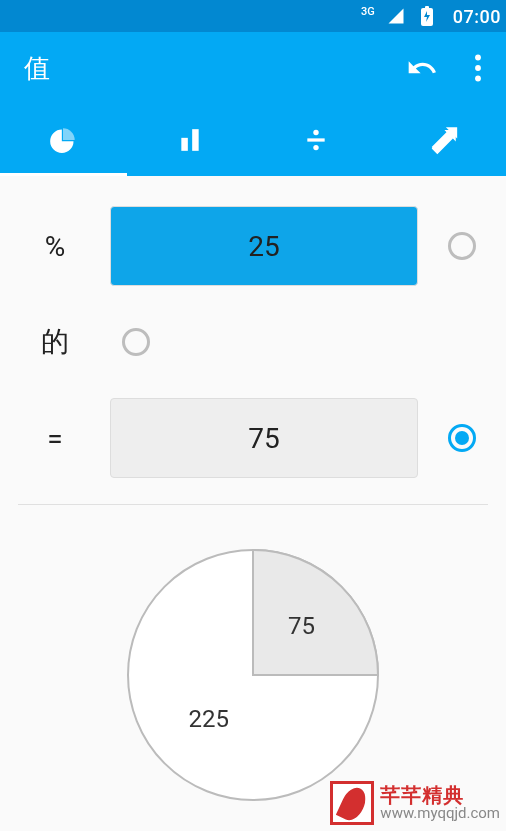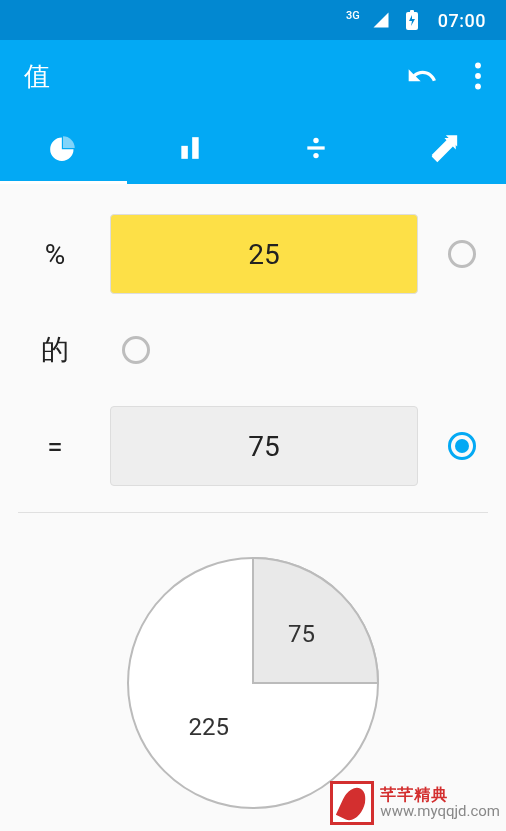--- a/index.html
+++ b/index.html
@@ -5,26 +5,26 @@
   * { margin: 0; padding: 0; box-sizing: border-box; }
   body {
     width: 506px;
     height: 831px;
     font-family: Roboto, "Helvetica Neue", Arial, sans-serif;
     background: #fafafa;
     position: relative;
     overflow: hidden;
   }
   .status-bar {
-    height: 40px;
+    height: 32px;
     background: #0288d1;
     display: flex;
     justify-content: flex-end;
     align-items: center;
-    padding: 0 20px;
+    padding: 0 5px;
     color: #fff;
     font-size: 18px;
     gap: 16px;
   }
   .status-bar .net-label { font-size: 11px; font-weight: 500; position: relative; top: -5px; margin-right: -4px; }
   .status-bar svg { display: block; }
   .status-bar .clock { font-weight: 500; letter-spacing: 0.5px; margin-left: 4px; }
   .app-bar {
     height: 72px;
     background: #03a9f4;
@@ -70,21 +70,21 @@
     width: 74px;
     text-align: center;
     font-size: 28px;
     color: #222;
   }
   .value-box {
     flex: 1;
     height: 80px;
     border: 1px solid #ddd;
     border-radius: 4px;
-    background: #fde047;
+    background: #0ea5e9;
     display: flex;
     align-items: center;
     justify-content: center;
     font-size: 28px;
     color: #222;
   }
   .value-box.highlight {
     background: #eeeeee;
     border-color: #ddd;
   }
@@ -136,21 +136,21 @@
     position: absolute;
     width: 22px;
     height: 34px;
     background: #d32f2f;
     border-radius: 50% 50% 50% 0;
     transform: rotate(25deg);
     left: 9px;
     top: 3px;
   }
   .wm-text { display: flex; flex-direction: column; line-height: 1.05; }
-  .wm-line1 { font-size: 16px; color: #d32f2f; font-weight: 700; letter-spacing: 1px; }
+  .wm-line1 { font-size: 20px; color: #d32f2f; font-weight: 700; letter-spacing: 1px; }
   .wm-line2 { font-size: 15px; color: #888; }
 </style>
 </head>
 <body>
 
 <div class="status-bar">
   <span class="net-label">3G</span>
   <svg width="18" height="18" viewBox="0 0 24 24" fill="#fff">
       <path d="M2 22h20V2L2 22z"></path>
     </svg>

